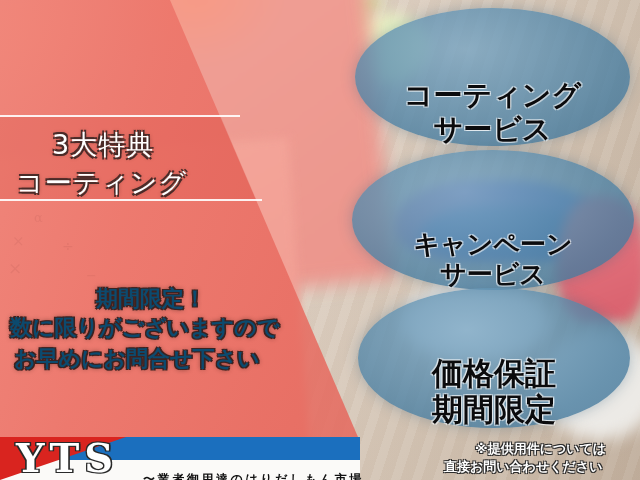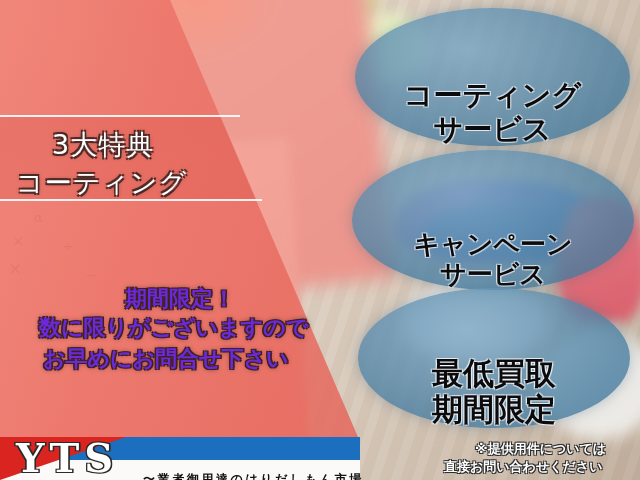--- a/index.html
+++ b/index.html
@@ -72,26 +72,25 @@
     position:absolute;color:#fff;font-weight:normal;white-space:nowrap;
     text-shadow:
       -1.6px -1.6px 0 #4a2b28, 1.6px -1.6px 0 #4a2b28,
       -1.6px  1.6px 0 #4a2b28, 1.6px  1.6px 0 #4a2b28,
        0 0 4px rgba(60,30,25,.8);
   }
   #camp-l1{left:52px;top:127px;font-size:27px;letter-spacing:1px;}
   #camp-l2{left:16px;top:165px;font-size:27px;letter-spacing:1px;}
 
   .promo{
-    position:absolute;color:#6d28d9;font-weight:bold;white-space:nowrap;
+    position:absolute;color:#0c4a6e;font-weight:bold;white-space:nowrap;
     text-shadow:
       -1.4px -1.4px 0 #3d2220, 1.4px -1.4px 0 #3d2220,
       -1.4px  1.4px 0 #3d2220, 1.4px  1.4px 0 #3d2220,
        0 0 5px rgba(50,25,20,.85);
-    margin-left: 29px;
   }
   #promo-l1{left:96px;top:284px;font-size:22px;}
   #promo-l2{left:10px;top:313px;font-size:22px;}
   #promo-l3{left:14px;top:344px;font-size:22px;}
 
   
   .bubble{
     position:absolute;border-radius:50%;
     background:radial-gradient(ellipse at 40% 30%, rgba(120,165,195,.80), rgba(72,125,160,.80) 70%, rgba(62,112,148,.80) 100%);
     display:flex;flex-direction:column;align-items:center;justify-content:flex-end;
@@ -179,21 +178,21 @@
 
   <div class="bubble" id="bubble-1">
     <span>コーティング</span>
     <span>サービス</span>
   </div>
   <div class="bubble" id="bubble-2">
     <span>キャンペーン</span>
     <span>サービス</span>
   </div>
   <div class="bubble" id="bubble-3">
-    <span>最低買取</span>
+    <span>価格保証</span>
     <span>期間限定</span>
   </div>
 
   <div class="footer">
     <div class="footer-blue"></div>
     <div class="footer-white"></div>
     <div class="footer-red"></div>
     <div class="logo-text">YTS</div>
   </div>
   <div class="logo-tagline">〜業者御用達のはりだしもん市場</div>

